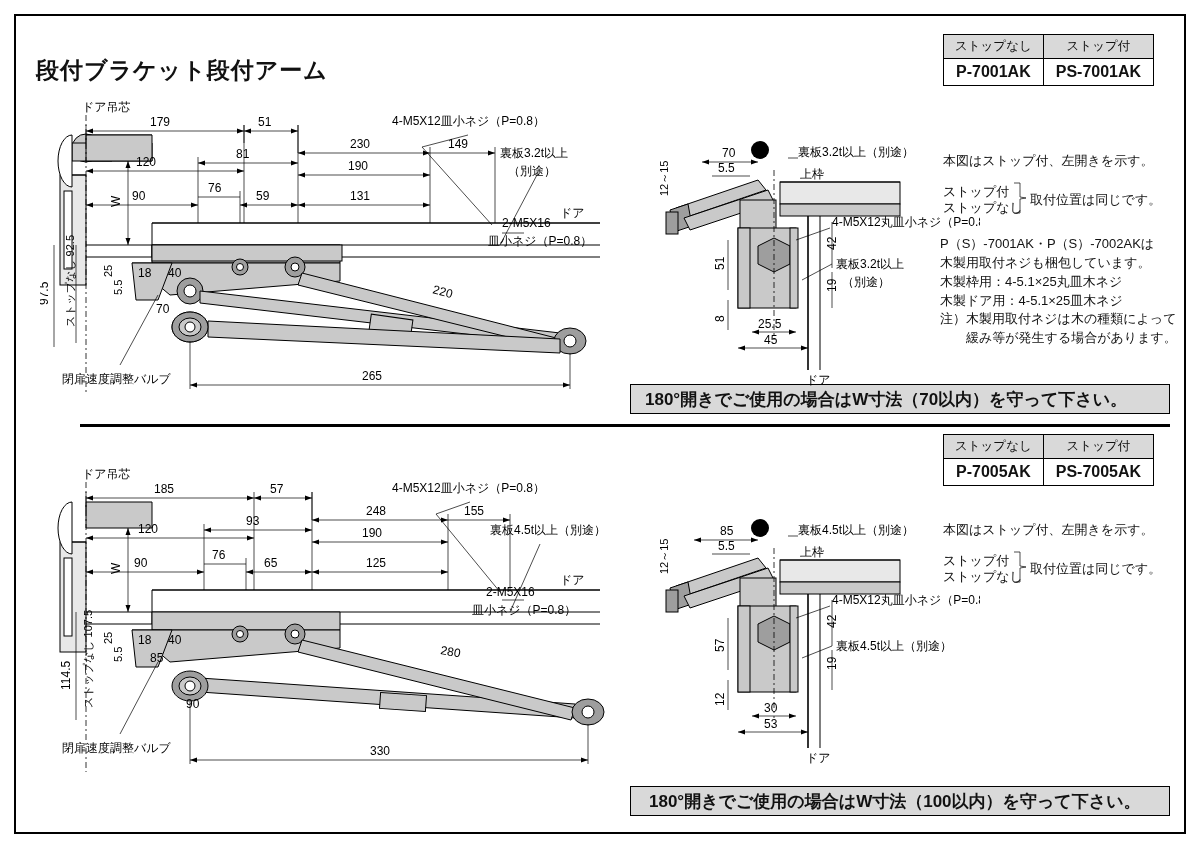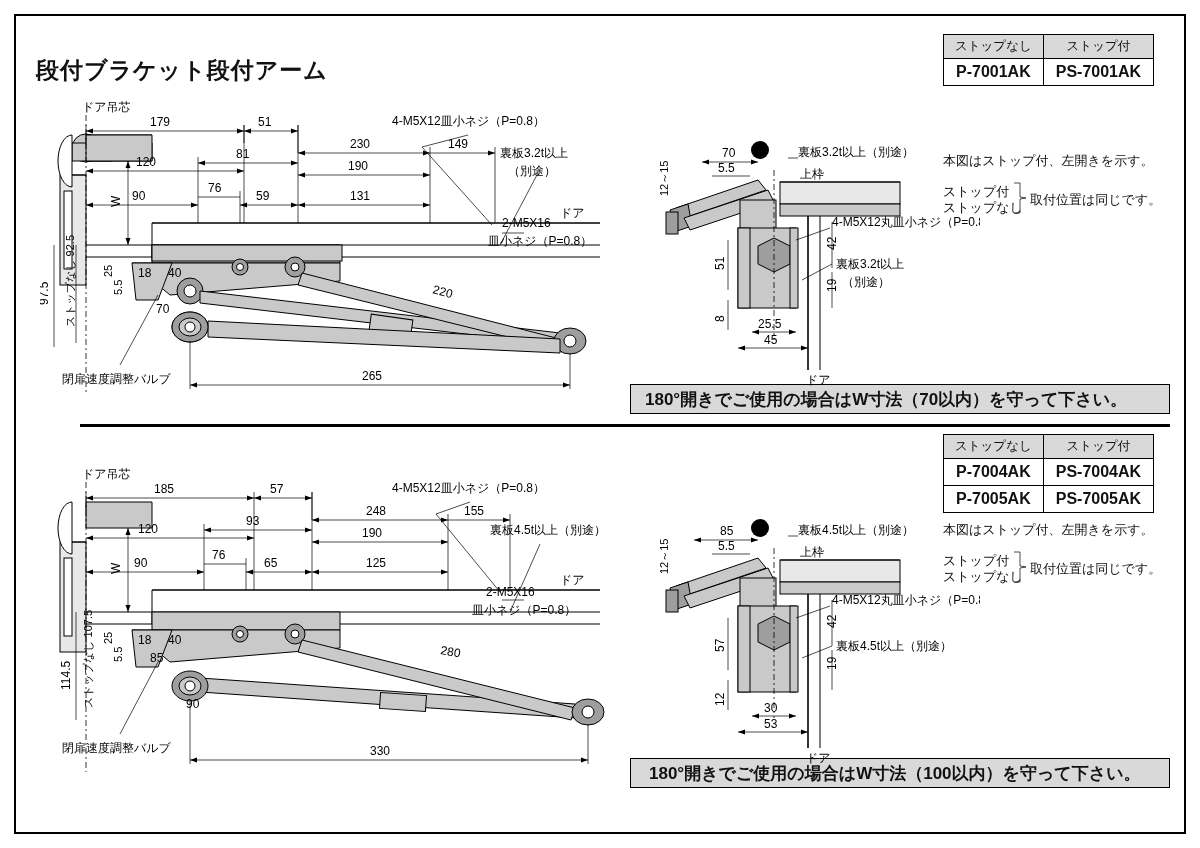--- a/index.html
+++ b/index.html
@@ -59,51 +59,55 @@
 
   <div class="note" style="left:943px;top:152px;">本図はストップ付、左開きを示す。</div>
 
   <div class="note" style="left:943px;top:183px;">ストップ付</div>
   <div class="note" style="left:943px;top:199px;">ストップなし</div>
   <svg width="30" height="34" style="left:1010px;top:181px;position:absolute;">
     <path class="ln-thin" d="M4 2 L10 2 L10 16 L16 17 L10 18 L10 32 L4 32"></path>
   </svg>
   <div class="note" style="left:1030px;top:191px;">取付位置は同じです。</div>
 
+  <div class="note" style="left:940px;top:235px;">
+    <div>P（S）-7001AK・P（S）-7002AKは</div>
+    <div>木製用取付ネジも梱包しています。</div>
+    <div>木製枠用：4-5.1×25丸皿木ネジ</div>
+    <div>木製ドア用：4-5.1×25皿木ネジ</div>
+    <div>注）木製用取付ネジは木の種類によって</div>
+    <div>　　緩み等が発生する場合があります。</div>
+  </div>
 
   <div class="banner" style="left:630px;top:384px;width:540px;height:30px;">
     <span>180°開きでご使用の場合はW寸法（70以内）を守って下さい。</span>
   </div>
 
   <table class="spec" style="left:943px;top:434px;">
     <tbody>
         <tr>
       <td class="hd">ストップなし</td>
       <td class="hd">ストップ付</td>
     </tr>
     <tr>
-      <td class="mdl">P-7004AK</td>
-      <td class="mdl">PS-7004AK</td>
-    </tr>
-    <tr>
       <td class="mdl">P-7005AK</td>
       <td class="mdl">PS-7005AK</td>
     </tr>
   </tbody>
     </table>
 
   <div class="note" style="left:943px;top:521px;">本図はストップ付、左開きを示す。</div>
   <div class="note" style="left:943px;top:552px;">ストップ付</div>
   <div class="note" style="left:943px;top:568px;">ストップなし</div>
   <svg width="30" height="34" style="left:1010px;top:550px;position:absolute;">
     <path class="ln-thin" d="M4 2 L10 2 L10 16 L16 17 L10 18 L10 32 L4 32"></path>
   </svg>
   <div class="note" style="left:1030px;top:560px;">取付位置は同じです。</div>
 
-  <div class="banner" style="left:630px;top:758px;width:540px;height:30px;padding-left:18px;">
+  <div class="banner" style="left:630px;top:786px;width:540px;height:30px;padding-left:18px;">
     <span>180°開きでご使用の場合はW寸法（100以内）を守って下さい。</span>
   </div>
 
   <svg width="620" height="380" viewBox="0 0 620 380" style="left:40px;top:95px;">
 
     <rect class="filll" x="20" y="80" width="26" height="110"></rect>
     <line class="ln" x1="20" y1="80" x2="46" y2="80"></line>
     <rect class="fillw" x="24" y="96" width="8" height="78"></rect>
 
     <path class="fillg" d="M46 40 a26 26 0 0 1 26 26 L46 66 Z"></path>

